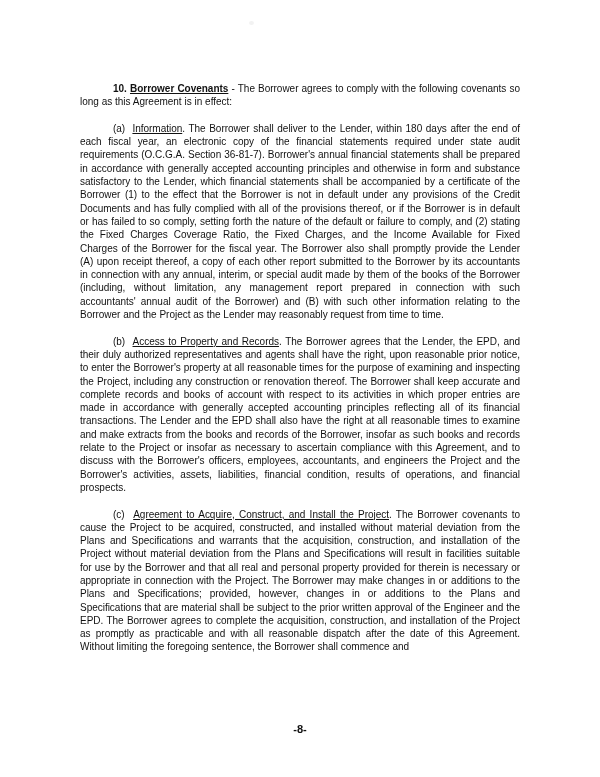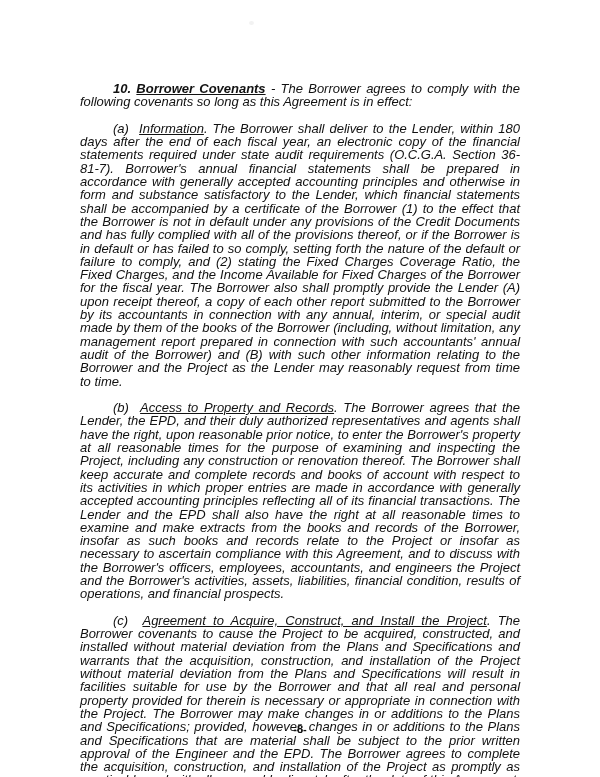--- a/index.html
+++ b/index.html
@@ -37,28 +37,27 @@
 
   .body-col {
     position: absolute;
     left: 80px;
     top: 82px;
     width: 440px;
   }
 
   p.para {
     margin: 0 0 13.3px 0;
-    font-size: 13px;
+    font-size: 10px;
     line-height: 13.3px;
     color: #111111;
     text-align: justify;
     text-justify: inter-word;
     letter-spacing: -0.02px;
     word-spacing: 0.1px;
-    font-style: italic;
   }
 
   p.para:last-of-type {
     margin-bottom: 0;
   }
 
   .indent {
     display: inline-block;
     width: 33px;
   }

